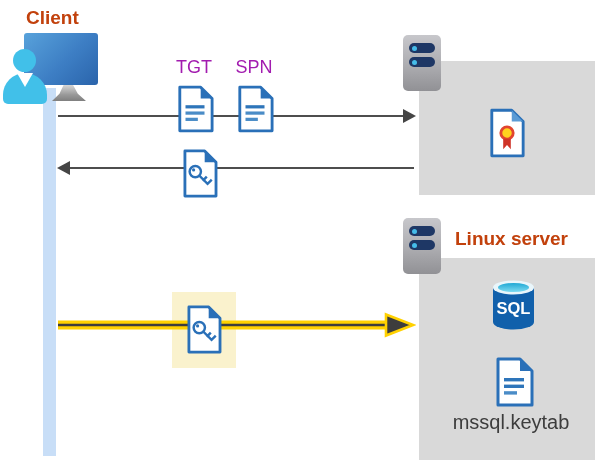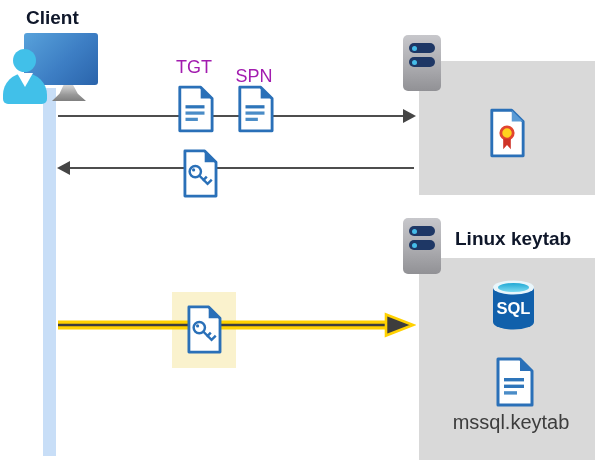--- a/index.html
+++ b/index.html
@@ -11,21 +11,21 @@
   
   .node-box{background:#d9d9d9;}
   .hl-box{background:#faf2cd;}
   
   .timeline{background:#c8def7;}
   
   .gline{background:#4e4e4e;height:2.4px;}
   .ghead-r{width:0;height:0;border-top:7px solid transparent;border-bottom:7px solid transparent;border-left:13px solid #454545;}
   .ghead-l{width:0;height:0;border-top:7px solid transparent;border-bottom:7px solid transparent;border-right:13px solid #454545;}
   
-  .title{font-weight:bold;font-size:19px;color:#0f172a;line-height:25px;}
+  .title{font-weight:bold;font-size:19px;color:#c2410c;line-height:25px;}
   .ticket-label{font-size:18px;color:#a21caf;text-align:center;}
   .file-label{font-size:20px;color:#3d3d3d;text-align:center;}
   
   .monitor{background:linear-gradient(135deg,#58a2db 0%,#3d7ec4 55%,#2a64ab 100%);border-radius:3px;}
   .stand{background:linear-gradient(180deg,#d6d6d6 0%,#9a9a9a 60%,#7f7f7f 100%);
          clip-path:polygon(34% 0,62% 0,76% 55%,100% 100%,0 100%,22% 55%);}
   .head{background:#41c0e9;border-radius:50%;}
   .body{background:#41c0e9;border-radius:22px 22px 5px 5px;}
   .collar{background:#ffffff;clip-path:polygon(0 0,100% 0,50% 100%);}
   
@@ -137,18 +137,18 @@
 
   <svg class="abs" style="left:494px;top:357px;" width="40" height="50" viewBox="0 0 40 50">
     <path d="M4 2 H26 L38 14 V48 H4 Z" fill="#ffffff" stroke="#2a70b8" stroke-width="3" stroke-linejoin="round"></path>
     <path d="M26 2 V14 H38 Z" fill="#2a70b8"></path>
     <rect x="10" y="21" width="20" height="3.4" fill="#2e75ba"></rect>
     <rect x="10" y="27.6" width="20" height="3.4" fill="#2e75ba"></rect>
     <rect x="10" y="34.2" width="13" height="3.4" fill="#4a8cc7"></rect>
   </svg>
 
   <div class="abs title" style="left:26px;top:5px;">Client</div>
-  <div class="abs title" style="left:455px;top:226px;width:140px;">Linux keytab</div>
+  <div class="abs title" style="left:455px;top:226px;width:140px;">Linux server</div>
   <div class="abs ticket-label" style="left:169px;top:57px;width:50px;">TGT</div>
-  <div class="abs ticket-label" style="left:229px;top:57px;width:50px;margin-top:9px;">SPN</div>
+  <div class="abs ticket-label" style="left:229px;top:57px;width:50px;">SPN</div>
   <div class="abs file-label" style="left:419px;top:411px;width:184px;">mssql.keytab</div>
 
 </div>
 
 </body></html>

